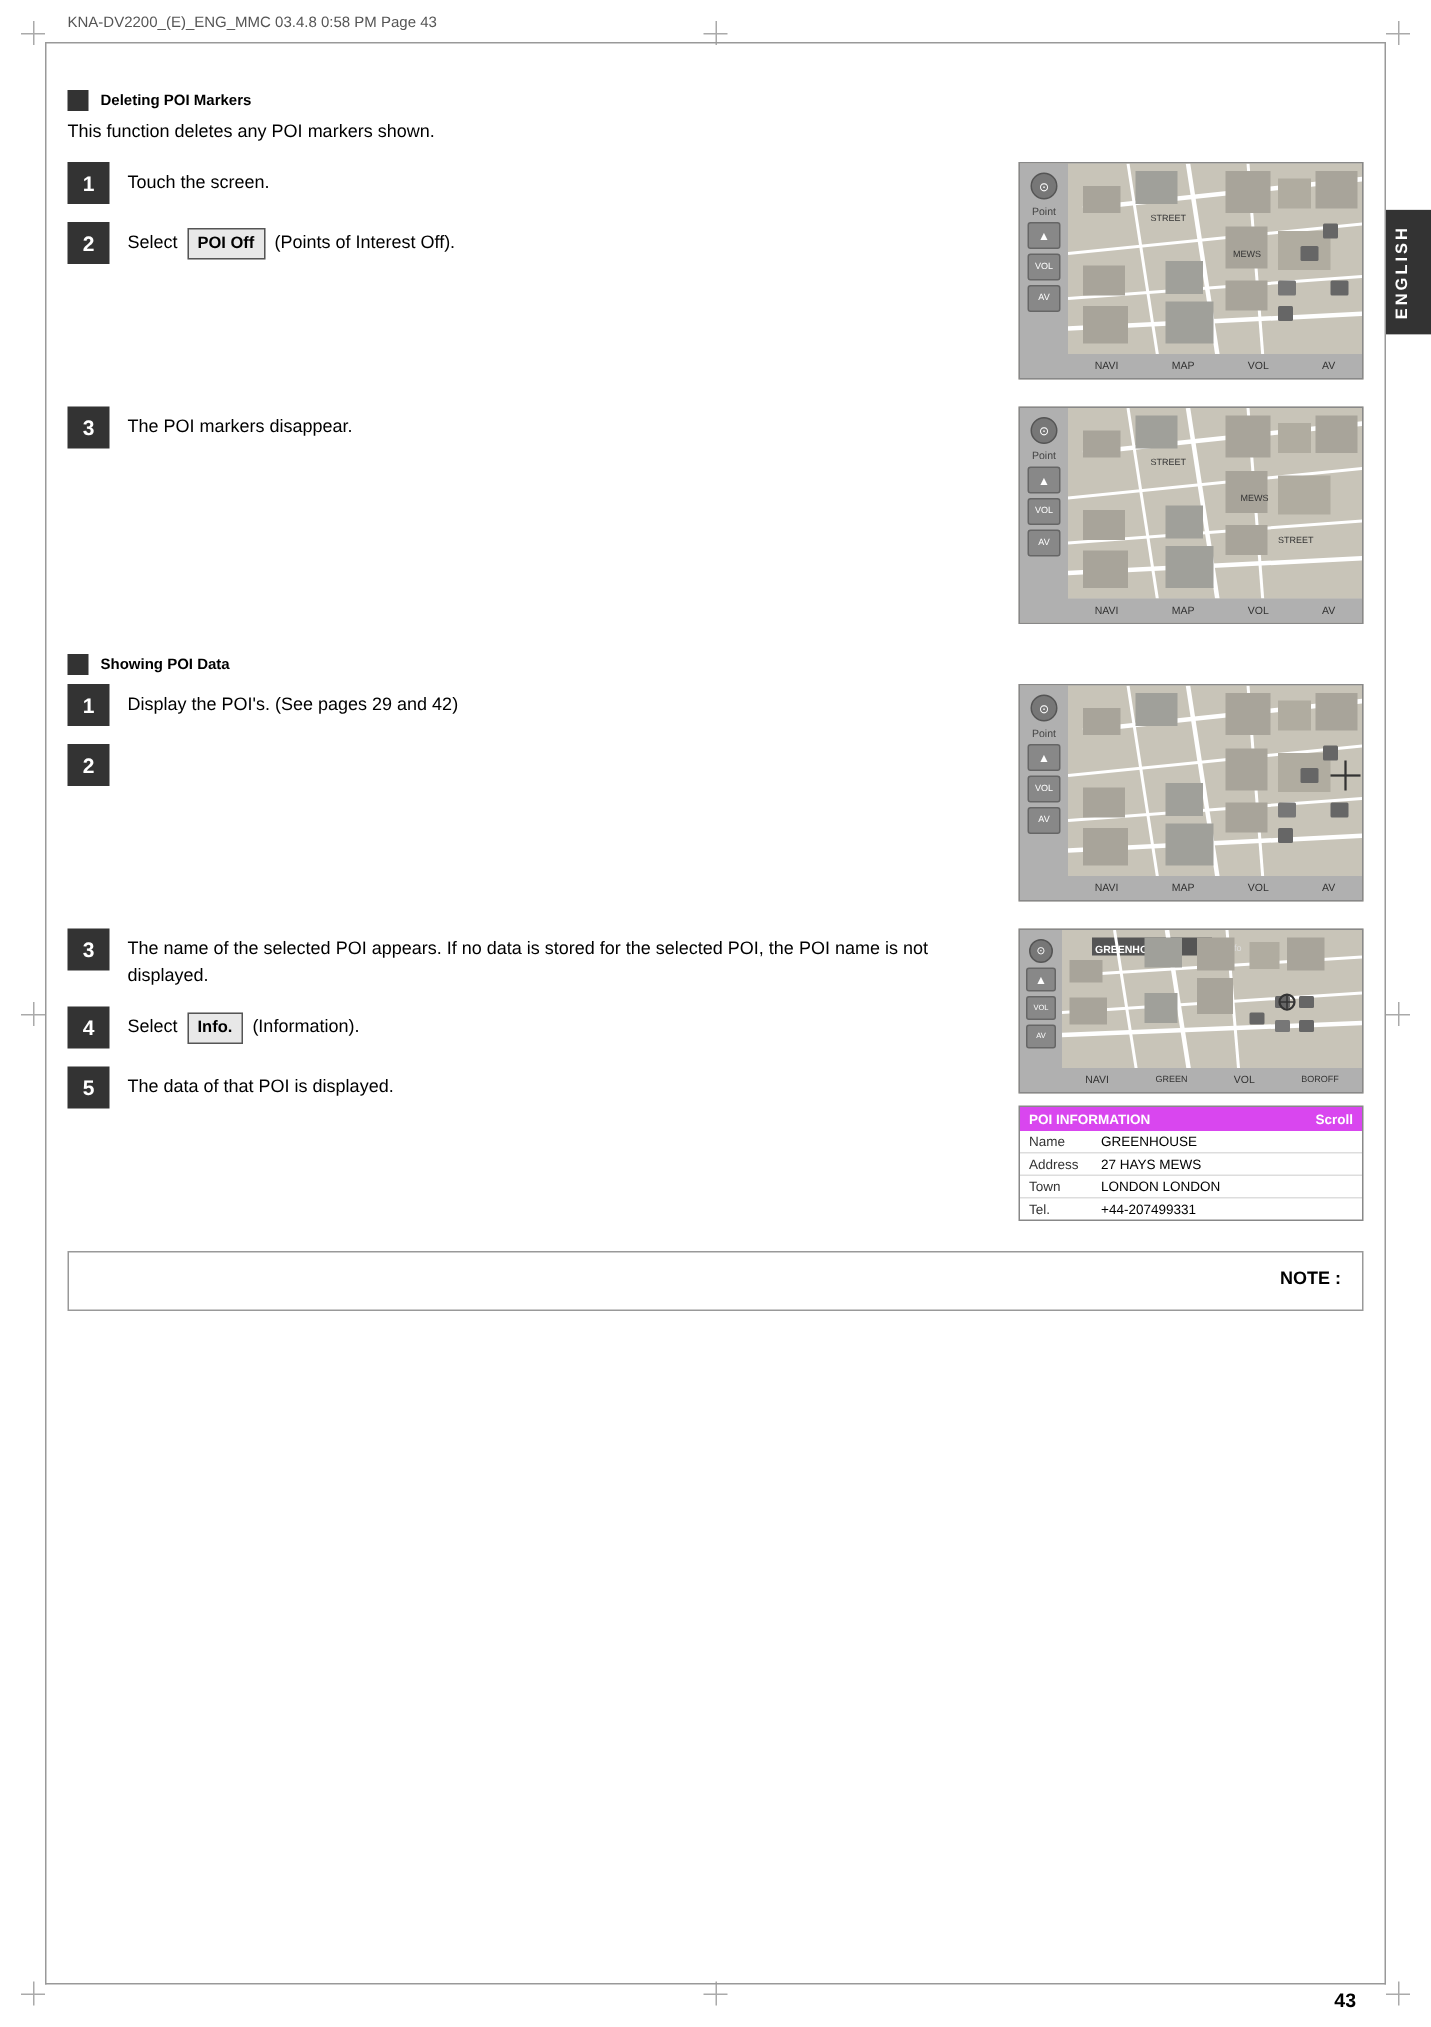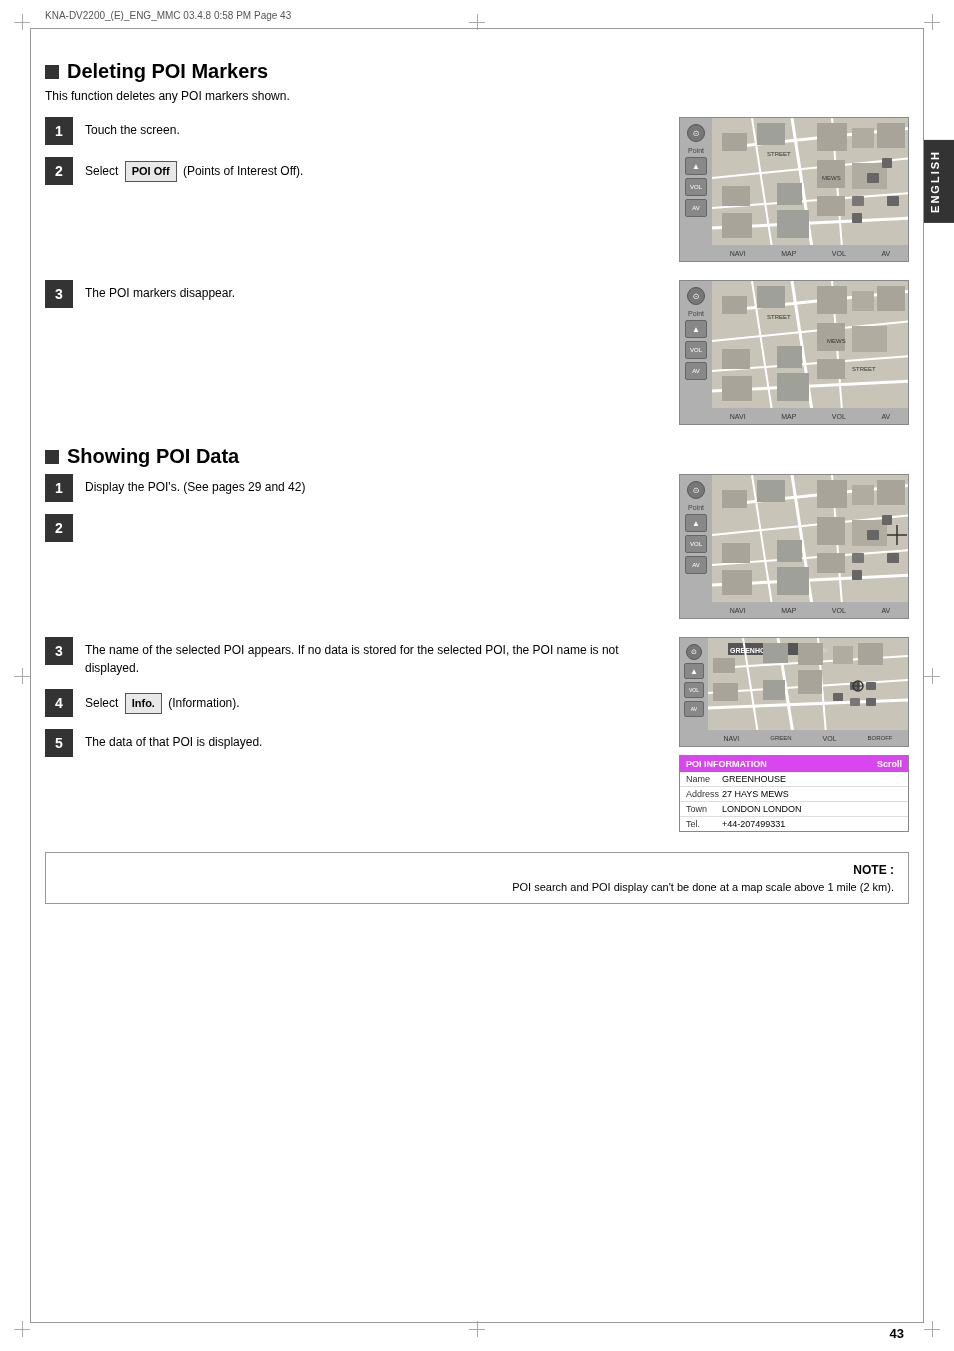--- a/index.html
+++ b/index.html
@@ -72,21 +72,21 @@
       gap: 8px;
       margin-bottom: 6px;
     }
     .section-square {
       width: 14px;
       height: 14px;
       background: #333;
       flex-shrink: 0;
     }
     .section-title {
-      font-size: 20px;
+      font-size: 10px;
       font-weight: bold;
       color: #000;
     }
     .section-subtitle {
       font-size: 12px;
       font-weight: normal;
       color: #000;
       margin-bottom: 14px;
     }
 
@@ -250,21 +250,21 @@
       display: flex;
       justify-content: space-between;
       align-items: center;
     }
     .poi-info-row {
       display: flex;
       border-bottom: 1px solid #ddd;
       padding: 2px 6px;
     }
     .poi-info-label {
-      width: 36px;
+      width: 48px;
       color: #333;
       font-size: 9px;
     }
     .poi-info-value {
       color: #000;
       font-size: 9px;
     }
 
     .map-img-small {
       width: 230px;
@@ -635,18 +635,17 @@
           <div class="poi-info-row" style="border-bottom:none;">
             <span class="poi-info-label">Tel.</span>
             <span class="poi-info-value">+44-207499331</span>
           </div>
         </div>
       </div>
     </div>
 
     <div class="note-box">
       <div class="note-title">NOTE :</div>
-      <div class="note-text">POI search and POI display can't be done at a map scale above 1 mile (2 km).</div>
     </div>
   </div>
 </div>
 
 <div class="page-number">43</div>
 
 </body></html>

